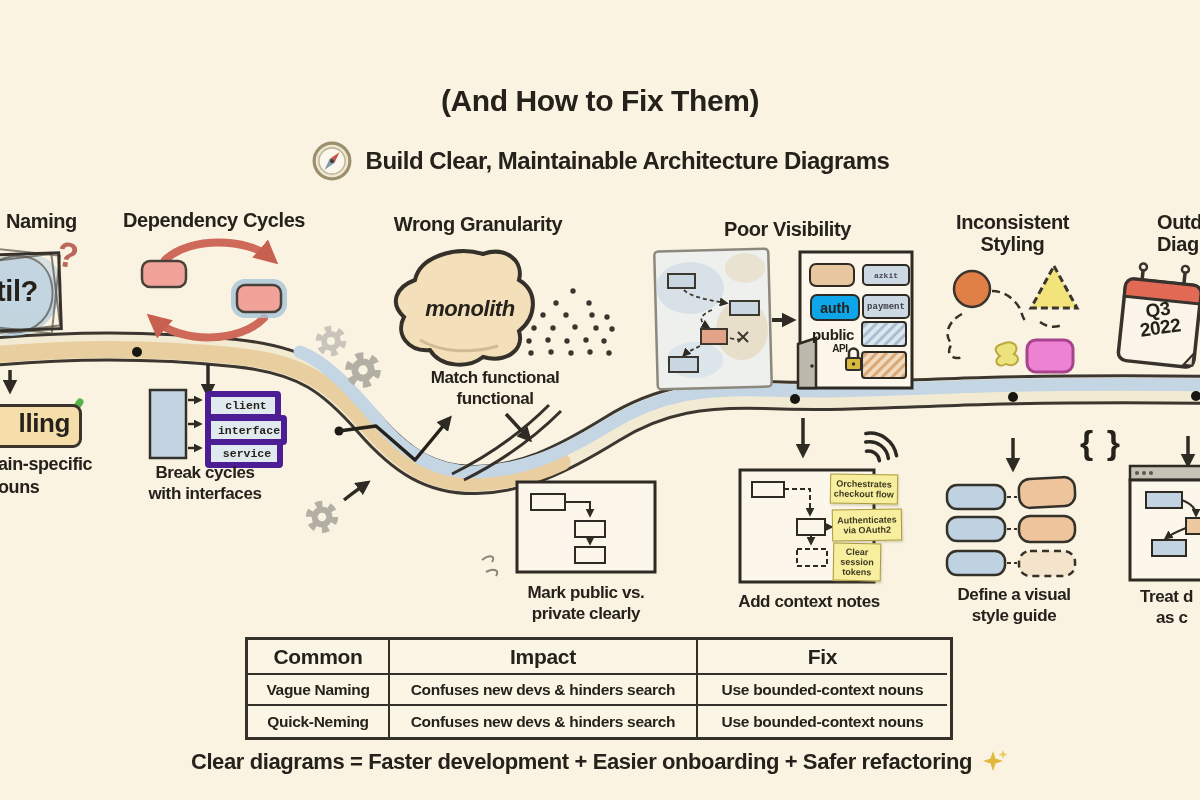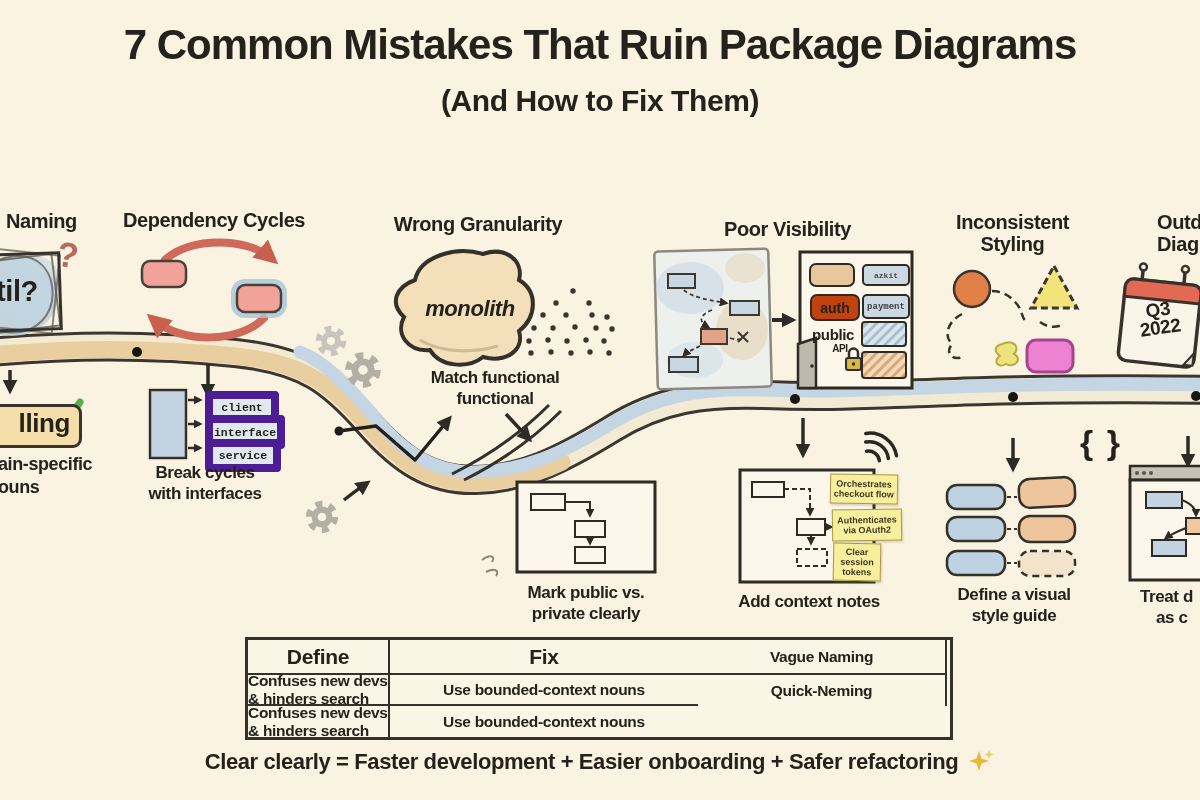--- a/index.html
+++ b/index.html
@@ -8,23 +8,23 @@
   #art{position:absolute;left:0;top:0;z-index:1;}
   .t{position:absolute;z-index:3;font-weight:bold;letter-spacing:-0.4px;line-height:1.08;}
   .center{text-align:center;}
   .title{width:100%;text-align:center;font-size:42px;letter-spacing:-1px;top:22px;left:0;}
   .subtitle{width:100%;text-align:center;font-size:30px;top:85px;left:0;}
   .tagrow{position:absolute;z-index:3;top:140px;left:0;width:100%;display:flex;
     justify-content:center;align-items:center;gap:13px;}
   .tagline{font-size:24px;font-weight:bold;letter-spacing:-0.5px;}
   .sect{font-size:20px;}
   .cap{font-size:17px;text-align:center;}
-  .codebox{position:absolute;z-index:3;background:#dfe9ee;border:8px solid #4c1d95;border-radius:4px;
+  .codebox{position:absolute;z-index:3;background:#dfe9ee;border:6px solid #4c1d95;border-radius:4px;
     display:flex;align-items:center;justify-content:center;
-    font-family:"Liberation Mono",monospace;font-weight:bold;}
+    font-family:"Liberation Mono",monospace;font-weight:bold;padding-left:6px;}
   .pkgbox{position:absolute;z-index:3;border:2px solid #2e2a24;border-radius:5px;
     display:flex;align-items:center;justify-content:center;font-weight:bold;}
   .note{position:absolute;z-index:3;background:#f7ef9e;border:1.5px solid #a89a45;
     font-size:9px;font-weight:bold;text-align:center;line-height:1.13;color:#3f3a22;
     display:flex;align-items:center;justify-content:center;box-shadow:1px 2px 2px rgba(120,110,70,.25);}
   #billing-box{position:absolute;z-index:2;left:-14px;top:404px;width:90px;height:38px;
     background:#f6deab;border:3px solid #3a342c;border-radius:9px;}
   .tbl{position:absolute;z-index:3;left:245px;top:637px;width:702px;height:97px;
     border:3px solid #34302a;background:rgba(252,247,234,.6);
     display:grid;grid-template-columns:142px 308px 249px;grid-template-rows:35px 31px 31px;}
@@ -270,23 +270,34 @@
         <circle cx="1151" cy="473" r="2" fill="#5d584e"></circle>
       <rect x="1130" y="480" width="84" height="100" fill="#fcf7ea" stroke="#2e2a24" stroke-width="3"></rect>
       <rect x="1146" y="492" width="36" height="16" fill="#c2d4e2" stroke="#2e2a24" stroke-width="2"></rect>
       <path d="M 1182 500 C 1192 504, 1196 510, 1196 515" fill="none" stroke="#2e2a24" stroke-width="2" marker-end="url(#mks)"></path>
       <rect x="1186" y="518" width="30" height="16" fill="#eec9a0" stroke="#2e2a24" stroke-width="2"></rect>
       <path d="M 1186 528 C 1176 532, 1170 535, 1166 538" fill="none" stroke="#2e2a24" stroke-width="2" marker-end="url(#mks)"></path>
       <rect x="1152" y="540" width="34" height="16" fill="#c2d4e2" stroke="#2e2a24" stroke-width="2"></rect>
     </g>
   </svg>
 
-  <div class="t title">7 Common Mistakes That Ruin Package Diagrams</div>
   <div class="t subtitle">(And How to Fix Them)</div>
 
+  <div class="tagrow">
+    <svg width="42" height="42" viewBox="0 0 40 40">
+      <circle cx="20" cy="20" r="17" fill="#f1e8d2" stroke="#9c8f6d" stroke-width="3"></circle>
+      <circle cx="20" cy="20" r="12.5" fill="#fbf7ec" stroke="#c2b699" stroke-width="1.5"></circle>
+      <g transform="rotate(40 20 20)">
+        <polygon points="20,9 23,20 20,23 17,20" fill="#c65143"></polygon>
+        <polygon points="20,31 17,20 20,17 23,20" fill="#8299ab"></polygon>
+      </g>
+      <circle cx="20" cy="20" r="1.8" fill="#3a352e"></circle>
+    </svg>
+    <span class="tagline">Build Clear, Maintainable Architecture Diagrams</span>
+  </div>
 
   <div class="t sect" style="left:6px;top:211px;">Naming</div>
   <div class="t" style="left:-4px;top:276px;font-size:29px;">til?</div>
   <div class="t" style="left:57px;top:236px;font-size:35px;color:#bb675b;transform:rotate(10deg);">?</div>
   <div id="billing-box"></div>
   <div class="t" style="left:-14px;top:409px;width:84px;font-size:26px;text-align:right;z-index:3;">lling</div>
   <div class="t" style="left:-2px;top:455px;font-size:18px;">ain-specific</div>
   <div class="t" style="left:-2px;top:478px;font-size:18px;">ouns</div>
 
   <div class="t sect center" style="left:118px;top:210px;width:192px;">Dependency Cycles</div>
@@ -299,21 +310,21 @@
   <div class="t sect center" style="left:380px;top:214px;width:196px;">Wrong Granularity</div>
   <div class="t center" style="left:420px;top:297px;width:100px;font-size:22px;font-style:italic;">monolith</div>
   <div class="t cap" style="left:415px;top:369px;width:160px;">Match functional</div>
   <div class="t cap" style="left:415px;top:390px;width:160px;">functional</div>
 
   <div class="t cap" style="left:500px;top:584px;width:172px;">Mark public vs.</div>
   <div class="t cap" style="left:500px;top:605px;width:172px;">private clearly</div>
 
   <div class="t sect center" style="left:700px;top:219px;width:175px;">Poor Visibility</div>
   <div class="pkgbox" style="left:862px;top:264px;width:44px;height:18px;background:#ccd9e3;font-size:8px;font-family:'Liberation Mono',monospace;color:#474752;">azkit</div>
-  <div class="pkgbox" style="left:810px;top:294px;width:46px;height:23px;background:#c2410c;font-size:14px;border-width:2.5px;border-radius:7px;">auth</div>
+  <div class="pkgbox" style="left:810px;top:294px;width:46px;height:23px;background:#0ea5e9;font-size:14px;border-width:2.5px;border-radius:7px;">auth</div>
   <div class="pkgbox" style="left:862px;top:294px;width:44px;height:21px;background:#ccd9e3;font-size:9px;font-family:'Liberation Mono',monospace;color:#3c3c46;">payment</div>
   <div class="t center" style="left:806px;top:327px;width:54px;font-size:15px;">public</div>
   <div class="t center" style="left:818px;top:344px;width:44px;font-size:10px;">API</div>
   <div class="note" style="left:830px;top:474px;width:66px;height:28px;transform:rotate(1deg);">Orchestrates checkout flow</div>
   <div class="note" style="left:832px;top:509px;width:68px;height:30px;transform:rotate(-1deg);">Authenticates via OAuth2</div>
   <div class="note" style="left:833px;top:543px;width:46px;height:36px;transform:rotate(1deg);">Clear session tokens</div>
   <div class="t cap" style="left:733px;top:593px;width:152px;">Add context notes</div>
 
   <div class="t sect center" style="left:945px;top:212px;width:135px;">Inconsistent</div>
   <div class="t sect center" style="left:945px;top:234px;width:135px;">Styling</div>
@@ -324,31 +335,32 @@
   <div class="t sect" style="left:1157px;top:212px;">Outd</div>
   <div class="t sect" style="left:1157px;top:234px;">Diag</div>
   <div class="t caltext" style="left:1128px;top:301px;width:62px;">
     <span>Q3</span><br>
     <span>2022</span>
   </div>
   <div class="t cap" style="left:1140px;top:588px;width:80px;text-align:left;">Treat d</div>
   <div class="t cap" style="left:1156px;top:609px;width:60px;text-align:left;">as c</div>
 
   <div class="tbl">
-    <div class="hd vr">Define</div>
+    <div class="hd vr">Common</div>
+    <div class="hd vr">Impact</div>
     <div class="hd">Fix</div>
     <div class="r1 vr">Vague Naming</div>
     <div class="r1 vr">Confuses new devs &amp; hinders search</div>
     <div class="r1">Use bounded-context nouns</div>
     <div class="vr">Quick-Neming</div>
     <div class="vr">Confuses new devs &amp; hinders search</div>
     <div>Use bounded-context nouns</div>
   </div>
 
   <div class="footrow">
-    <span class="foot">Clear clearly = Faster development + Easier onboarding + Safer refactoring</span>
+    <span class="foot">Clear diagrams = Faster development + Easier onboarding + Safer refactoring</span>
     <svg width="27" height="27" viewBox="0 0 27 27">
       <path d="M11 3 L13.5 10.5 L21 13 L13.5 15.5 L11 23 L8.5 15.5 L1 13 L8.5 10.5 Z" fill="#e2b93c"></path>
       <path d="M21 2 L22.2 5.3 L25.5 6.5 L22.2 7.7 L21 11 L19.8 7.7 L16.5 6.5 L19.8 5.3 Z" fill="#e9cc6a"></path>
     </svg>
   </div>
 
 </div>
 
 </body></html>

